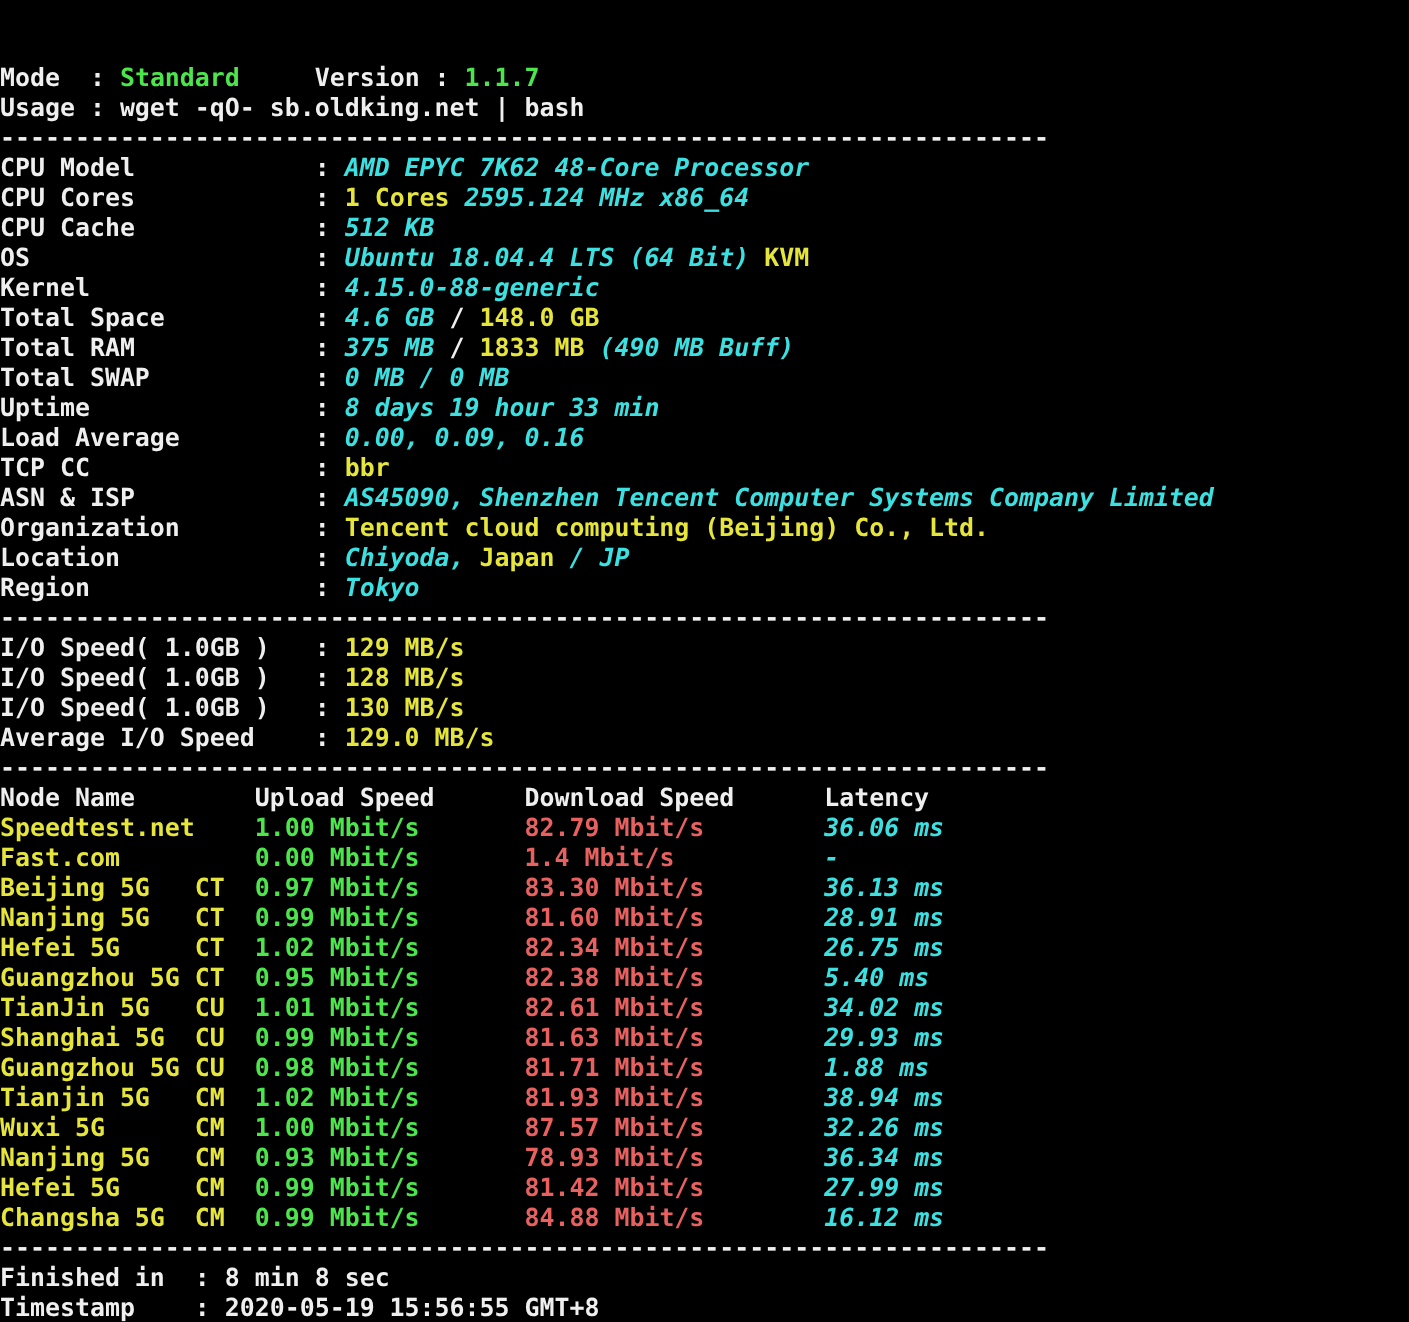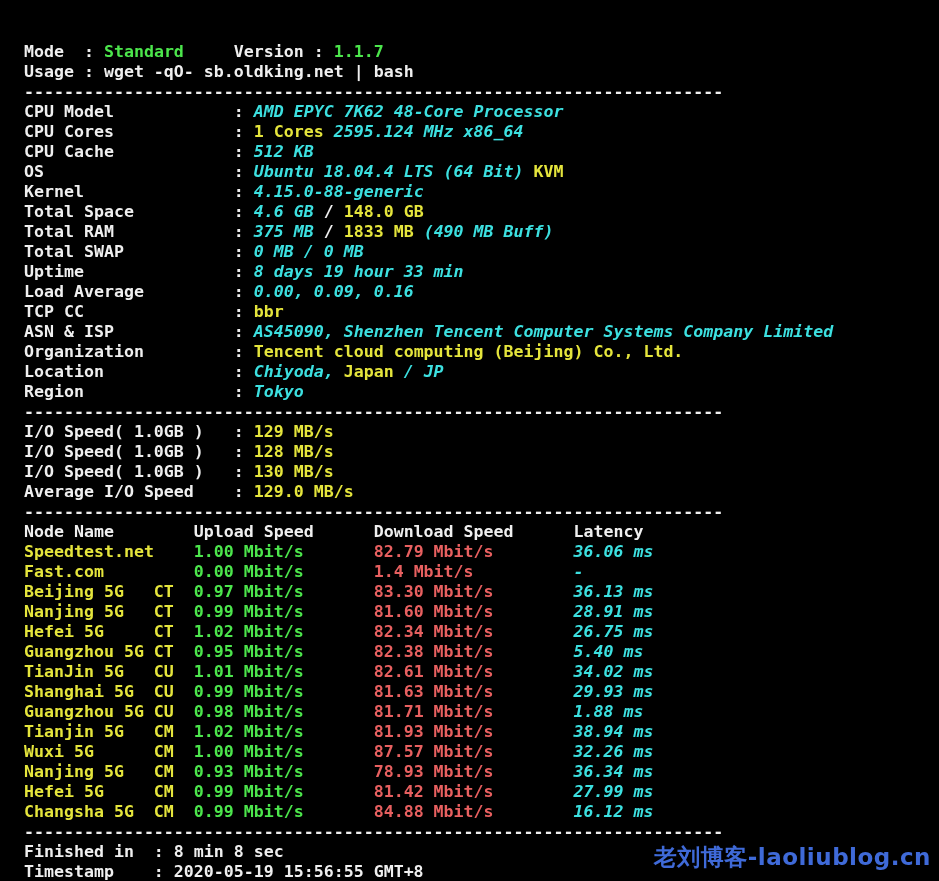--- a/index.html
+++ b/index.html
@@ -11,21 +11,21 @@
     width: 939px;
     height: 881px;
     overflow: hidden;
   }
   .terminal {
     position: relative;
     box-sizing: border-box;
     width: 939px;
     height: 881px;
     background: var(--background, #000);
-    padding: 2px 0 0 24px;
+    padding: 2px 0 0 0;
     font-family: "DejaVu Sans Mono", "Liberation Mono", monospace;
     font-size: 16.6px;
     font-weight: bold;
     line-height: 20px;
     white-space: pre;
   }
   .line { height: 20px; }
   .seg-w { color: var(--white); }
   .seg-g { color: var(--green); }
   .seg-c { color: var(--cyan); font-style: italic; }
@@ -41,14 +41,13 @@
     font-size: 23px;
     letter-spacing: 0.5px;
     white-space: nowrap;
   }
 </style>
 </head>
 <body>
 
 <div class="terminal">
   <div><div class="line"><span class="seg-w">Mode  : </span><span class="seg-g">Standard</span><span class="seg-w">     Version : </span><span class="seg-g">1.1.7</span></div><div class="line"><span class="seg-w">Usage : wget -qO- sb.oldking.net | bash</span></div><div class="line"><span class="seg-w">----------------------------------------------------------------------</span></div><div class="line"><span class="seg-w">CPU Model            : </span><span class="seg-c">AMD EPYC 7K62 48-Core Processor</span></div><div class="line"><span class="seg-w">CPU Cores            : </span><span class="seg-y">1 Cores </span><span class="seg-c">2595.124 MHz x86_64</span></div><div class="line"><span class="seg-w">CPU Cache            : </span><span class="seg-c">512 KB</span></div><div class="line"><span class="seg-w">OS                   : </span><span class="seg-c">Ubuntu 18.04.4 LTS (64 Bit) </span><span class="seg-y">KVM</span></div><div class="line"><span class="seg-w">Kernel               : </span><span class="seg-c">4.15.0-88-generic</span></div><div class="line"><span class="seg-w">Total Space          : </span><span class="seg-c">4.6 GB </span><span class="seg-w">/ </span><span class="seg-y">148.0 GB</span></div><div class="line"><span class="seg-w">Total RAM            : </span><span class="seg-c">375 MB </span><span class="seg-w">/ </span><span class="seg-y">1833 MB </span><span class="seg-c">(490 MB Buff)</span></div><div class="line"><span class="seg-w">Total SWAP           : </span><span class="seg-c">0 MB / 0 MB</span></div><div class="line"><span class="seg-w">Uptime               : </span><span class="seg-c">8 days 19 hour 33 min</span></div><div class="line"><span class="seg-w">Load Average         : </span><span class="seg-c">0.00, 0.09, 0.16</span></div><div class="line"><span class="seg-w">TCP CC               : </span><span class="seg-y">bbr</span></div><div class="line"><span class="seg-w">ASN &amp; ISP            : </span><span class="seg-c">AS45090, Shenzhen Tencent Computer Systems Company Limited</span></div><div class="line"><span class="seg-w">Organization         : </span><span class="seg-y">Tencent cloud computing (Beijing) Co., Ltd.</span></div><div class="line"><span class="seg-w">Location             : </span><span class="seg-c">Chiyoda, </span><span class="seg-y">Japan</span><span class="seg-c"> / JP</span></div><div class="line"><span class="seg-w">Region               : </span><span class="seg-c">Tokyo</span></div><div class="line"><span class="seg-w">----------------------------------------------------------------------</span></div><div class="line"><span class="seg-w">I/O Speed( 1.0GB )   : </span><span class="seg-y">129 MB/s</span></div><div class="line"><span class="seg-w">I/O Speed( 1.0GB )   : </span><span class="seg-y">128 MB/s</span></div><div class="line"><span class="seg-w">I/O Speed( 1.0GB )   : </span><span class="seg-y">130 MB/s</span></div><div class="line"><span class="seg-w">Average I/O Speed    : </span><span class="seg-y">129.0 MB/s</span></div><div class="line"><span class="seg-w">----------------------------------------------------------------------</span></div><div class="line"><span class="seg-w">Node Name        Upload Speed      Download Speed      Latency</span></div><div class="line"><span class="seg-y">Speedtest.net    </span><span class="seg-g">1.00 Mbit/s       </span><span class="seg-r">82.79 Mbit/s        </span><span class="seg-c">36.06 ms</span></div><div class="line"><span class="seg-y">Fast.com         </span><span class="seg-g">0.00 Mbit/s       </span><span class="seg-r">1.4 Mbit/s          </span><span class="seg-c">-</span></div><div class="line"><span class="seg-y">Beijing 5G   CT  </span><span class="seg-g">0.97 Mbit/s       </span><span class="seg-r">83.30 Mbit/s        </span><span class="seg-c">36.13 ms</span></div><div class="line"><span class="seg-y">Nanjing 5G   CT  </span><span class="seg-g">0.99 Mbit/s       </span><span class="seg-r">81.60 Mbit/s        </span><span class="seg-c">28.91 ms</span></div><div class="line"><span class="seg-y">Hefei 5G     CT  </span><span class="seg-g">1.02 Mbit/s       </span><span class="seg-r">82.34 Mbit/s        </span><span class="seg-c">26.75 ms</span></div><div class="line"><span class="seg-y">Guangzhou 5G CT  </span><span class="seg-g">0.95 Mbit/s       </span><span class="seg-r">82.38 Mbit/s        </span><span class="seg-c">5.40 ms</span></div><div class="line"><span class="seg-y">TianJin 5G   CU  </span><span class="seg-g">1.01 Mbit/s       </span><span class="seg-r">82.61 Mbit/s        </span><span class="seg-c">34.02 ms</span></div><div class="line"><span class="seg-y">Shanghai 5G  CU  </span><span class="seg-g">0.99 Mbit/s       </span><span class="seg-r">81.63 Mbit/s        </span><span class="seg-c">29.93 ms</span></div><div class="line"><span class="seg-y">Guangzhou 5G CU  </span><span class="seg-g">0.98 Mbit/s       </span><span class="seg-r">81.71 Mbit/s        </span><span class="seg-c">1.88 ms</span></div><div class="line"><span class="seg-y">Tianjin 5G   CM  </span><span class="seg-g">1.02 Mbit/s       </span><span class="seg-r">81.93 Mbit/s        </span><span class="seg-c">38.94 ms</span></div><div class="line"><span class="seg-y">Wuxi 5G      CM  </span><span class="seg-g">1.00 Mbit/s       </span><span class="seg-r">87.57 Mbit/s        </span><span class="seg-c">32.26 ms</span></div><div class="line"><span class="seg-y">Nanjing 5G   CM  </span><span class="seg-g">0.93 Mbit/s       </span><span class="seg-r">78.93 Mbit/s        </span><span class="seg-c">36.34 ms</span></div><div class="line"><span class="seg-y">Hefei 5G     CM  </span><span class="seg-g">0.99 Mbit/s       </span><span class="seg-r">81.42 Mbit/s        </span><span class="seg-c">27.99 ms</span></div><div class="line"><span class="seg-y">Changsha 5G  CM  </span><span class="seg-g">0.99 Mbit/s       </span><span class="seg-r">84.88 Mbit/s        </span><span class="seg-c">16.12 ms</span></div><div class="line"><span class="seg-w">----------------------------------------------------------------------</span></div><div class="line"><span class="seg-w">Finished in  : 8 min 8 sec</span></div><div class="line"><span class="seg-w">Timestamp    : 2020-05-19 15:56:55 GMT+8</span></div></div>
-  <div class="watermark">老刘博客-laoliublog.cn</div>
 </div>
 
 </body></html>

